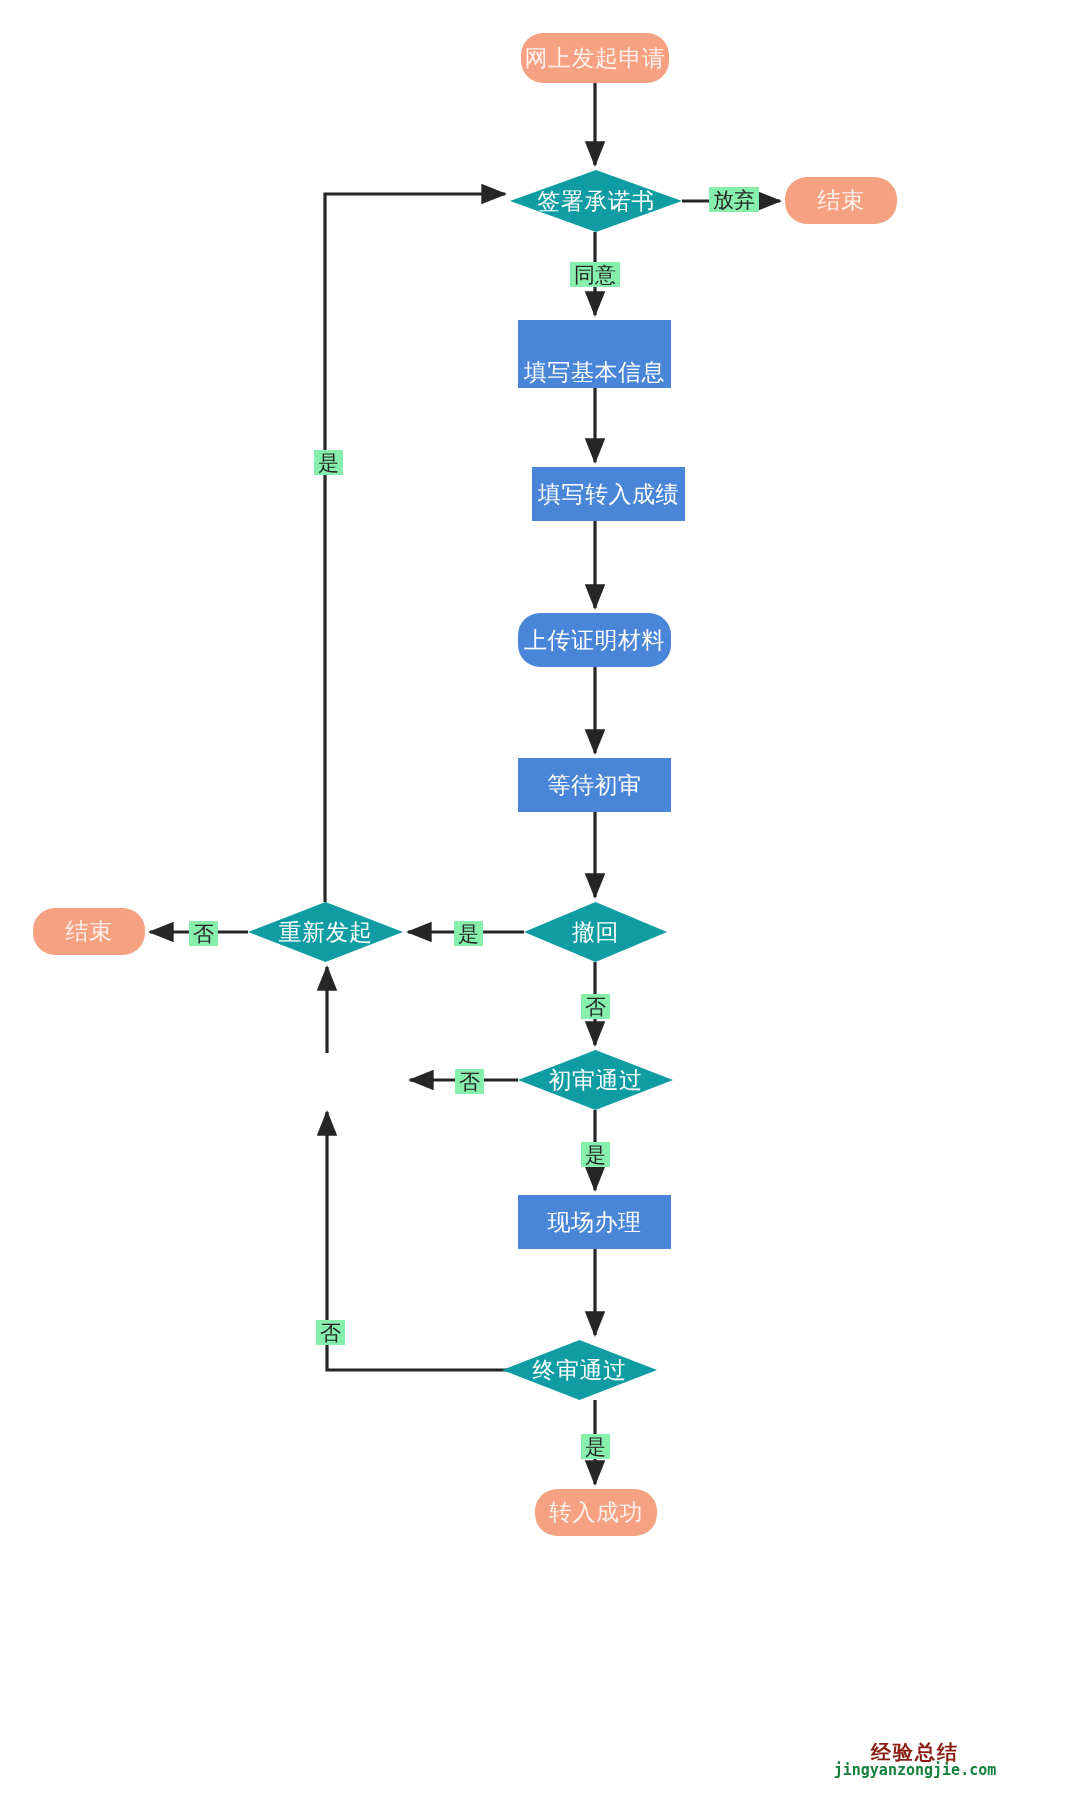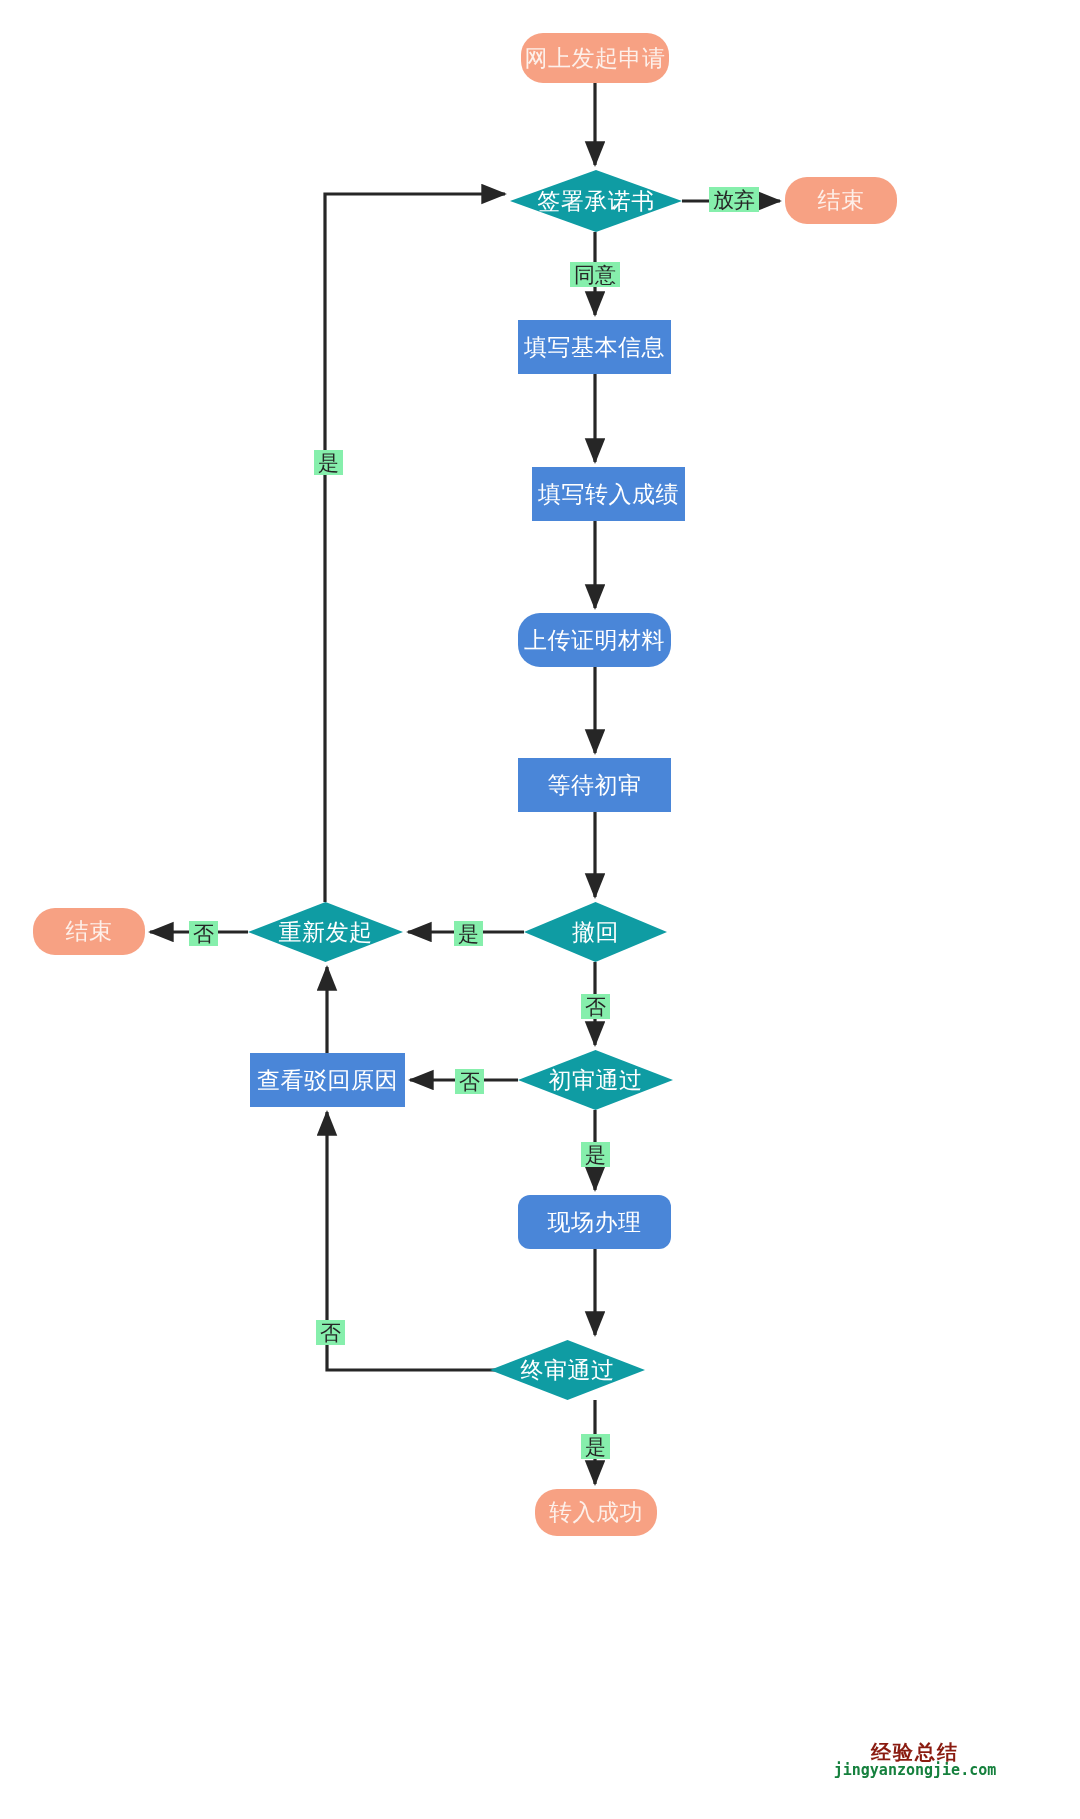--- a/index.html
+++ b/index.html
@@ -156,21 +156,21 @@
 
   <div class="node n-decision" style="left:510px; top:170px; width:172px; height:62px;">
     <span class="dia"></span>
     <span class="dtxt">签署承诺书</span>
   </div>
 
   <div class="node n-terminal" style="left:785px; top:177px; width:112px; height:47px;">
     <span>结束</span>
   </div>
 
-  <div class="node n-process" style="left:518px; top:320px; width:153px; height:54px;">
+  <div class="node n-process" style="left:518px; top:320px; width:153px; height:68px;align-items:flex-end;">
     <span>填写基本信息</span>
   </div>
 
   <div class="node n-process" style="left:532px; top:467px; width:153px; height:54px;">
     <span>填写转入成绩</span>
   </div>
 
   <div class="node n-process" style="left:518px; top:613px; width:153px; height:54px;border-radius:22px;">
     <span>上传证明材料</span>
   </div>
@@ -191,29 +191,26 @@
 
   <div class="node n-terminal" style="left:33px; top:908px; width:112px; height:47px;">
     <span>结束</span>
   </div>
 
   <div class="node n-decision" style="left:518px; top:1050px; width:155px; height:60px;">
     <span class="dia"></span>
     <span class="dtxt">初审通过</span>
   </div>
 
-  <div class="node n-process" style="left:250px; top:1053px; width:155px; height:54px;">
-    <span>查看驳回原因</span>
-  </div>
-
-  <div class="node n-process" style="left:518px; top:1195px; width:153px; height:54px;border-radius:12px;">
+
+  <div class="node n-process" style="left:518px; top:1195px; width:153px; height:54px;">
     <span>现场办理</span>
   </div>
 
-  <div class="node n-decision" style="left:490px; top:1340px; width:155px; height:60px;">
+  <div class="node n-decision" style="left:502px; top:1340px; width:155px; height:60px;">
     <span class="dia"></span>
     <span class="dtxt">终审通过</span>
   </div>
 
   <div class="node n-terminal" style="left:535px; top:1489px; width:122px; height:47px;">
     <span>转入成功</span>
   </div>
 
   <div class="edge-label" style="left:709px; top:187px;">放弃</div>
 

